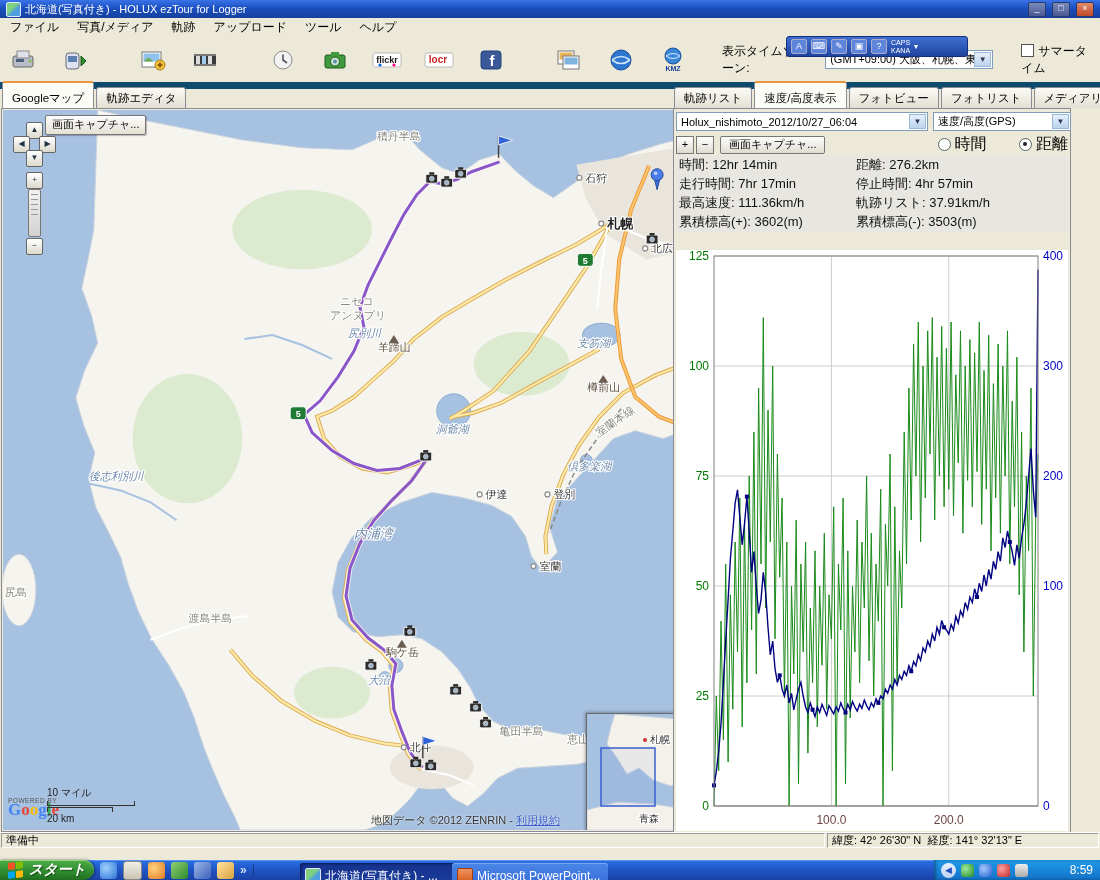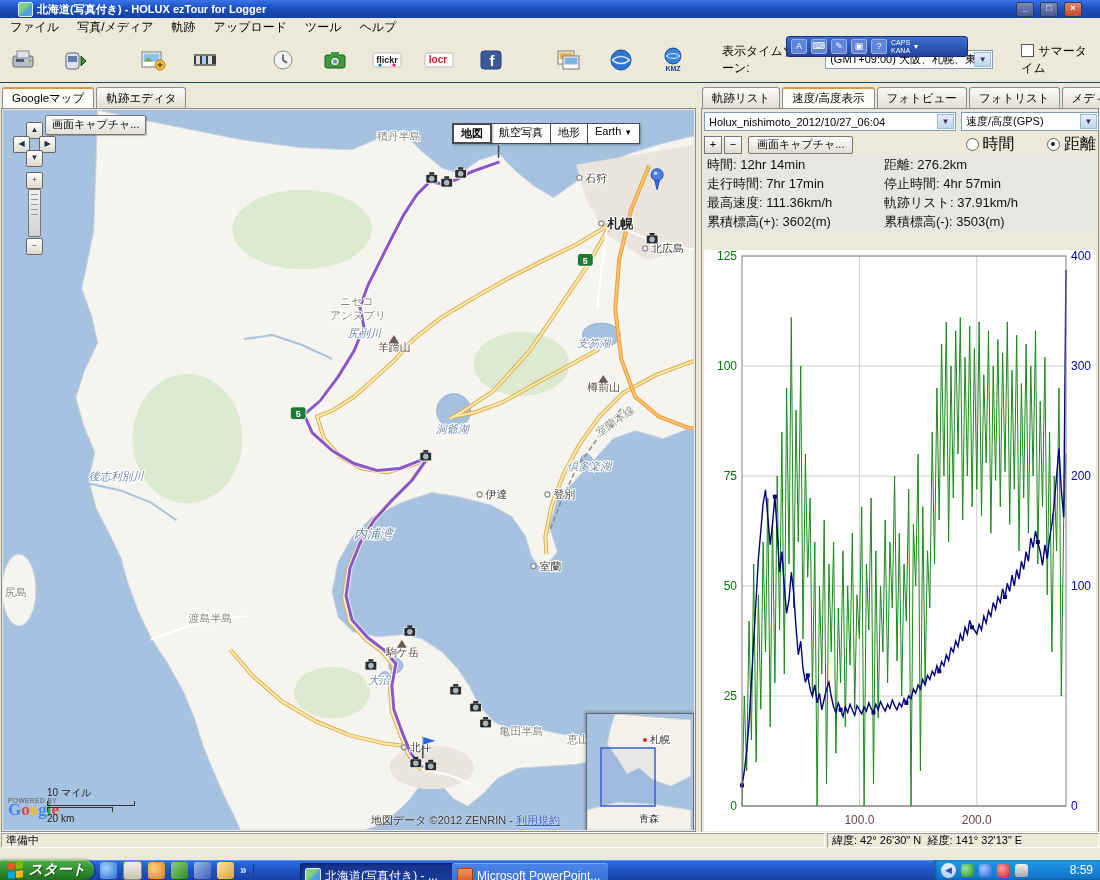--- a/index.html
+++ b/index.html
@@ -1,44 +1,44 @@
 <!DOCTYPE html>
 <html><head>
 <meta charset="utf-8">
 <style>
   html,body{margin:0;padding:0}
   body{width:1100px;height:880px;position:relative;font-family:"Liberation Sans","DejaVu Sans",sans-serif;background:#ece9d8;overflow:hidden;font-size:12px}
   
-  .titlebar{position:absolute;left:0;top:0;right:0;height:18px;background:linear-gradient(#3a74e8,#1b4fc0 45%,#16409e);display:flex;align-items:center;color:#fff;font-size:11px;font-weight:bold;padding:0 18px;gap:4px}
+  .titlebar{position:absolute;left:0;top:0;right:0;height:18px;background:linear-gradient(#3a74e8,#1b4fc0 45%,#16409e);display:flex;align-items:center;color:#fff;font-size:11px;font-weight:normal;padding:0 6px;gap:4px}
   .app-icon{width:13px;height:13px;background:linear-gradient(135deg,#7fd07f 40%,#4f9fe0 60%);border:1px solid #dfe8ff;border-radius:2px;flex:none}
   .tb-spacer{flex:1}
   .winbtn{width:16px;height:13px;border:1px solid #2a3a6a;background:linear-gradient(#7a8ab8,#4a5a92);color:#fff;font-size:9px;line-height:11px;text-align:center;margin-left:2px;border-radius:2px}
   .winbtn.close{background:linear-gradient(#e08a6a,#c04a2a)}
   
   .menubar{position:absolute;left:0;top:18px;right:0;height:19px;background:#ece9d8;display:flex;align-items:center;gap:18px;padding:0 10px;border-bottom:1px solid #e0dccc}
   .menubar span{cursor:default}
   
-  .toolbar{position:absolute;left:0;top:37px;right:0;height:45px;background:#ece9d8;border-bottom:1px solid #0c4a6e;display:flex;align-items:center;padding:0 6px;gap:18px}
+  .toolbar{position:absolute;left:0;top:37px;right:0;height:45px;background:#ece9d8;border-bottom:7px solid #0c4a6e;display:flex;align-items:center;padding:0 6px;gap:18px}
   .tbtn{width:32px;height:36px;display:flex;align-items:center;justify-content:center;border:1px solid transparent;border-radius:2px;flex:none}
   .tgap{width:8px;flex:none}
   .tz-label{margin-left:14px;margin-right:4px}
   .combo{height:19px;background:#fff;border:1px solid #7f9db9;display:inline-flex;align-items:center;font-size:11px;padding-left:4px;position:relative;box-sizing:border-box}
   .combo .arrow{position:absolute;right:1px;top:1px;bottom:1px;width:15px;background:linear-gradient(#e6f0fb,#bcd4ee);border:1px solid #9ab8d8;color:#335;font-size:8px;display:flex;align-items:center;justify-content:center}
   .combo .val{white-space:nowrap;overflow:hidden;padding-right:18px}
   .chk{width:11px;height:11px;border:1px solid #555;background:#fff;display:inline-block;vertical-align:-2px;margin-right:4px}
   
   .imebar{position:absolute;right:132px;top:36px;width:172px;height:19px;background:linear-gradient(#3f6fd0,#1f44a0);border-radius:3px;display:flex;align-items:center;color:#fff;padding:0 4px;gap:4px;border:1px solid #12307c}
   .imebar .g{width:14px;height:13px;background:#5f85da;border:1px solid #aac;border-radius:2px;font-size:9px;text-align:center;line-height:13px}
   .ime-caps{font-size:7px;line-height:8px;text-align:left}
   
   .left-panel{position:absolute;left:0;top:82px;width:697px;height:751px}
-  .right-panel{position:absolute;left:700px;top:82px;width:400px;height:755px}
+  .right-panel{position:absolute;left:672px;top:82px;width:400px;height:755px}
   .tabstrip{position:absolute;left:2px;top:4px;right:2px;height:22px;display:flex;gap:2px;align-items:flex-end}
   .tab{border:1px solid #898c95;border-bottom:none;border-radius:3px 3px 0 0;padding:3px 9px 2px;background:linear-gradient(#fbfaf6,#e2dfd2);font-size:11.5px;white-space:nowrap}
-  .tab.active{background:#fcfcf7;border-top:2px solid #e8953c;padding-top:2px;position:relative;z-index:2}
+  .tab.active{background:#fcfcf7;border-top:2px solid #e8953c;padding-top:8px;position:relative;z-index:2}
   .panel-body{position:absolute;left:1px;right:1px;top:26px;bottom:1px;border:1px solid #898c95;background:#ece9d8}
   
   .map{position:absolute;inset:1px;background:#a7c1e0;overflow:hidden}
   .map svg.base{position:absolute;inset:0;width:100%;height:100%}
   svg text{paint-order:stroke;stroke:#ffffff;stroke-width:2.2px;stroke-linejoin:round}
   .ml-geo{fill:#85857b;font-size:11px}
   .ml-water{fill:#6d88aa;font-size:11px;font-style:italic}
   .ml-waterlg{fill:#6d88aa;font-size:13px;font-style:italic}
   .ml-city{fill:#3a3a3a;font-size:11px}
   .ml-citylg{fill:#222;font-size:13px;font-weight:bold}
@@ -441,26 +441,20 @@
         <div class="pbtn" style="left:13px;top:28px">▼</div>
         <div class="pbtn" style="left:13px;top:50px">+</div>
         <div class="zslider" style="left:15px;top:67px">
             <i></i>
             <i></i>
             <i></i>
             <i></i>
             <i></i>
           </div>
         <div class="pbtn" style="left:13px;top:116px">−</div>
-      </div>
-      <div class="maptype">
-        <div class="sel">地図</div>
-        <div>航空写真</div>
-        <div>地形</div>
-        <div><span>Earth</span> <span style="font-size:8px">▼</span></div>
       </div>
       <div class="glogo">
         <div class="pw">POWERED BY</div>
         <div class="gtxt"><span class="gl0">G</span><span class="gl1">o</span><span class="gl2">o</span><span class="gl3">g</span><span class="gl4">l</span><span class="gl5">e</span></div>
       </div>
       <div class="scale">
         <div>10 マイル</div>
         <div class="bar"></div>
         <div class="bar2"></div>
         <div>20 km</div>

